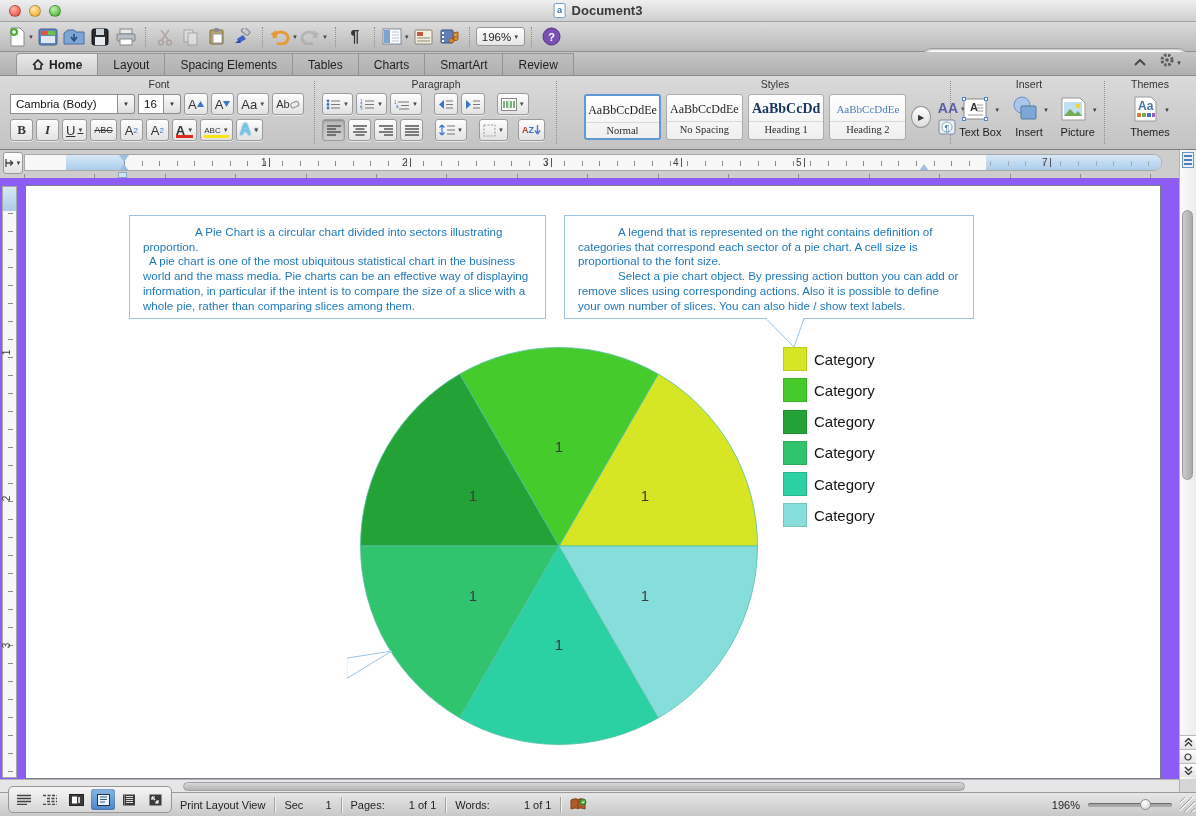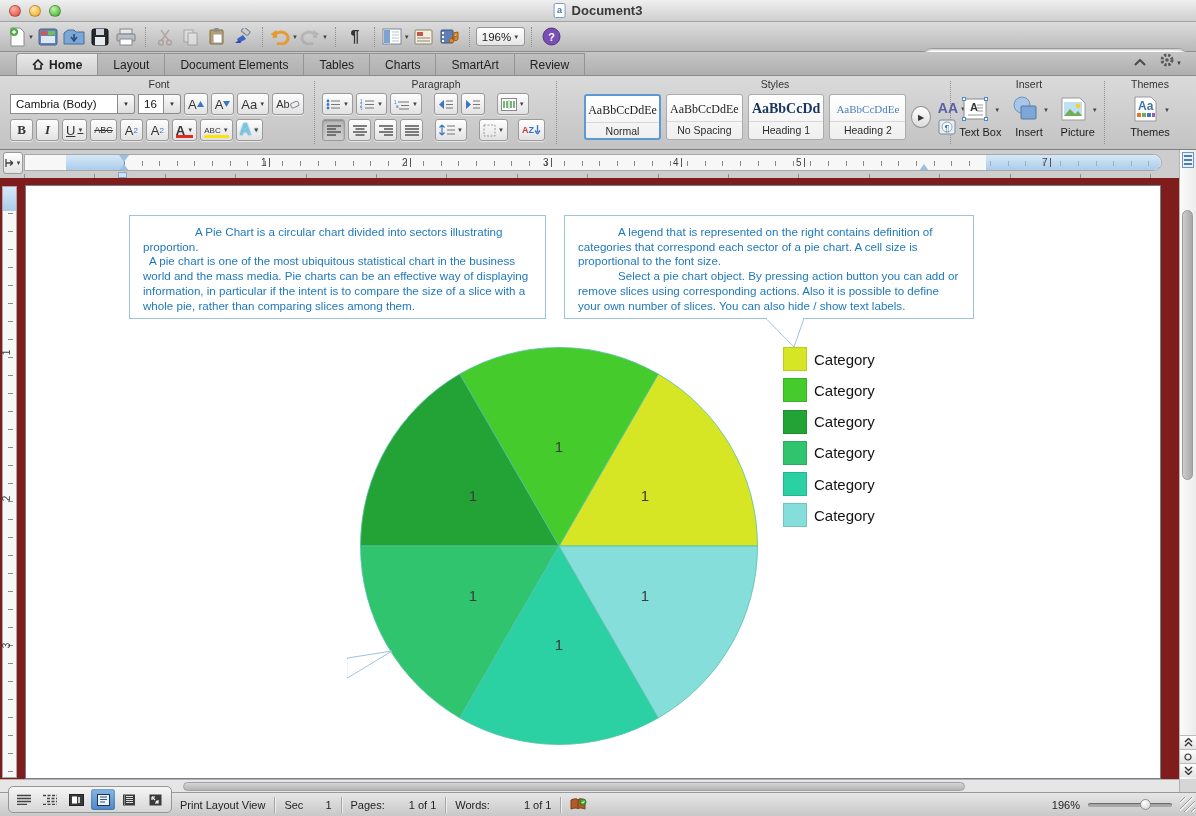--- a/index.html
+++ b/index.html
@@ -64,21 +64,21 @@
     border-left:none; border-radius:0 3px 3px 0; display:flex; align-items:center; justify-content:center; }
   .fdd::after { content:"▼"; font-size:6px; color:#333; }
   .serifb { font-family:"Liberation Serif",serif; font-weight:bold; }
   .serifi { font-family:"Liberation Serif",serif; font-style:italic; font-weight:bold; }
   .colorbar { position:absolute; left:3px; right:3px; bottom:2px; height:3px; }
   .scard { width:87px; height:46px; background:linear-gradient(#ffffff,#efefef); border:1px solid #ababab;
     border-radius:3px; text-align:center; overflow:hidden; }
   .scard.sel { border:2px solid #5d9ad3; }
   .scard .prev { height:26px; line-height:28px; font-family:"Liberation Serif",serif; font-size:12px;
     color:#1c1c1c; white-space:nowrap; overflow:hidden; }
-  .scard .nm { font-size:10.5px; color:#2c2c2c; border-top:1px solid #d8d8d8; line-height:16px; }
+  .scard .nm { font-size:10.5px; color:#2c2c2c; border-top:1px solid #d8d8d8; line-height:16px;font-family:Liberation Serif, serif; }
   .morebtn { width:22px; height:22px; border-radius:50%; background:linear-gradient(#fff,#dcdcdc);
     border:1px solid #949494; display:flex; align-items:center; justify-content:center;
     font-size:8px; color:#333; }
   .ibtn { display:flex; flex-direction:column; align-items:center; width:46px; }
   .ibtn .lb { font-size:11px; color:#1d1d1d; margin-top:1px; }
   .icrow { display:flex; align-items:center; gap:2px; height:32px; }
 
   
   #rulerrow { position:absolute; top:150px; left:0; width:1196px; height:28px; background:#cdcdcd; }
   .tabsel { position:absolute; left:3px; top:2px; width:20px; height:22px;
@@ -91,21 +91,21 @@
     background:repeating-linear-gradient(to right,#8a8a8a 0 1px,transparent 1px 17.6px); }
   .rnum { position:absolute; top:2px; font-size:10px; color:#3c3c3c; }
   .rnum::after { content:""; display:inline-block; width:1px; height:9px; background:#555; margin-left:2px; vertical-align:-1px; }
   .subticks { position:absolute; left:24px; top:24px; width:1138px; height:4px;
     background:repeating-linear-gradient(to right,#909090 0 1px,transparent 1px 70.4px); }
   .tri-dn { width:0; height:0; border-left:5px solid transparent; border-right:5px solid transparent; border-top:7px solid #9cbfe2; }
   .tri-up { width:0; height:0; border-left:5px solid transparent; border-right:5px solid transparent; border-bottom:7px solid #9cbfe2; }
   .indsq { position:absolute; width:9px; height:6px; background:#cfe3f5; border:1px solid #8aa7c4; }
 
   
-  #docarea { position:absolute; top:178px; left:0; width:1179px; height:601px; background:#7f1d1d; overflow:hidden;padding-left:25px; }
+  #docarea { position:absolute; top:178px; left:0; width:1179px; height:601px; background:#8b5cf6; overflow:hidden;padding-left:25px; }
   #page { position:absolute; left:25px; top:7px; width:1136px; height:594px; background:#fff; border:1px solid #767d8d; }
   #vruler { position:absolute; left:2px; top:186px; width:15px; height:592px; background:#f7f7f7;
     border:1px solid #a8a8a8; z-index:4; }
   .vrblue { position:absolute; left:0; right:0; background:linear-gradient(#d7e8f8,#abccea); }
   .vticks { position:absolute; left:5px; width:5px;
     background:repeating-linear-gradient(to bottom,#8a8a8a 0 1px,transparent 1px 18px); }
   .vnum { position:absolute; left:1px; font-size:10px; color:#3c3c3c; transform:rotate(-90deg); }
 
   .note { position:absolute; border:1px solid #9dc3e0; background:#fff; font-size:11.6px; line-height:14.7px;
     padding:9px 13px; }
@@ -296,21 +296,21 @@
     <div class="tab active">
       <svg width="12" height="11">
           <path d="M1,6 L6,1 L11,6 M3,5.5 V10 h6 V5.5" fill="none" stroke="#222" stroke-width="1.6"></path>
         </svg>
       <span>Home</span>
     </div>
     <div class="tab">
         <span>Layout</span>
       </div>
     <div class="tab">
-        <span>Document Elements</span>
+        <span>Spacing Elements</span>
       </div>
     <div class="tab">
         <span>Tables</span>
       </div>
     <div class="tab">
         <span>Charts</span>
       </div>
     <div class="tab">
         <span>SmartArt</span>
       </div>

